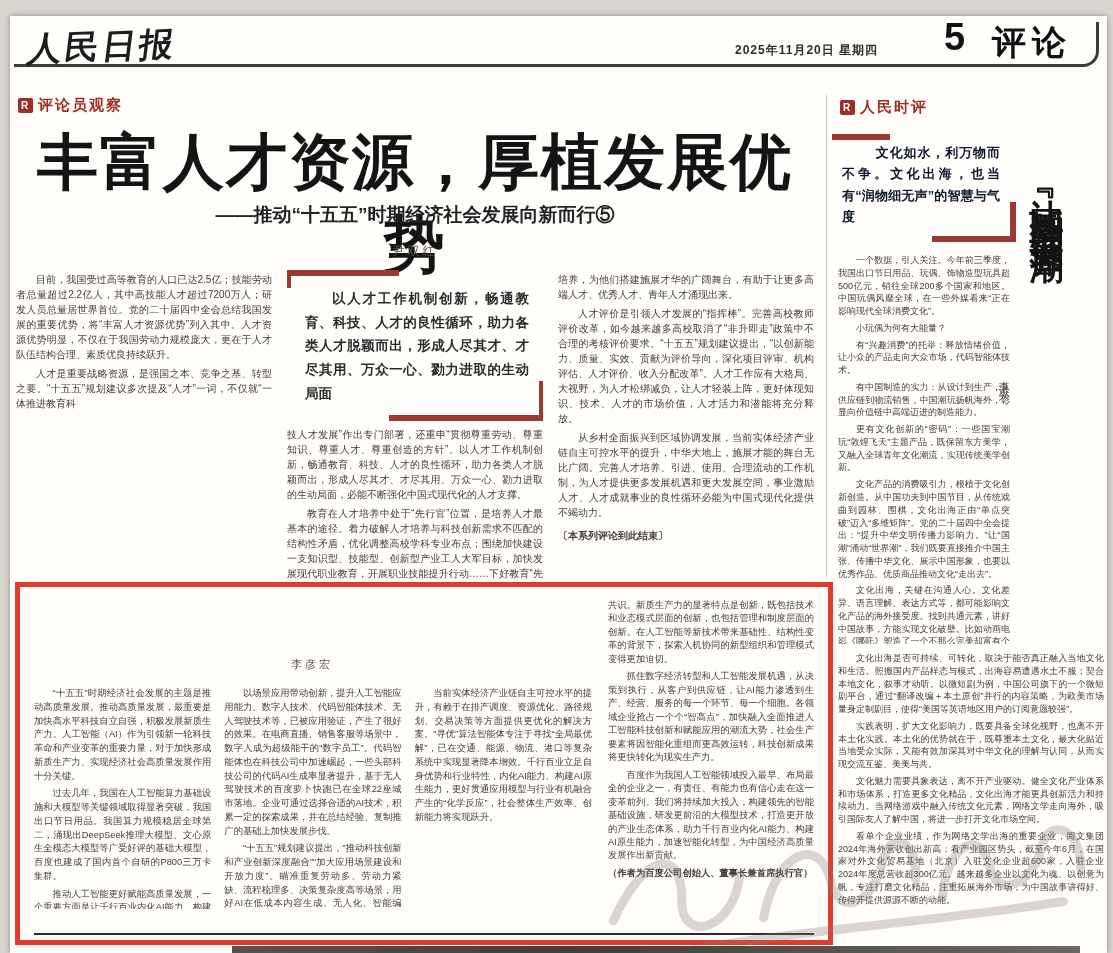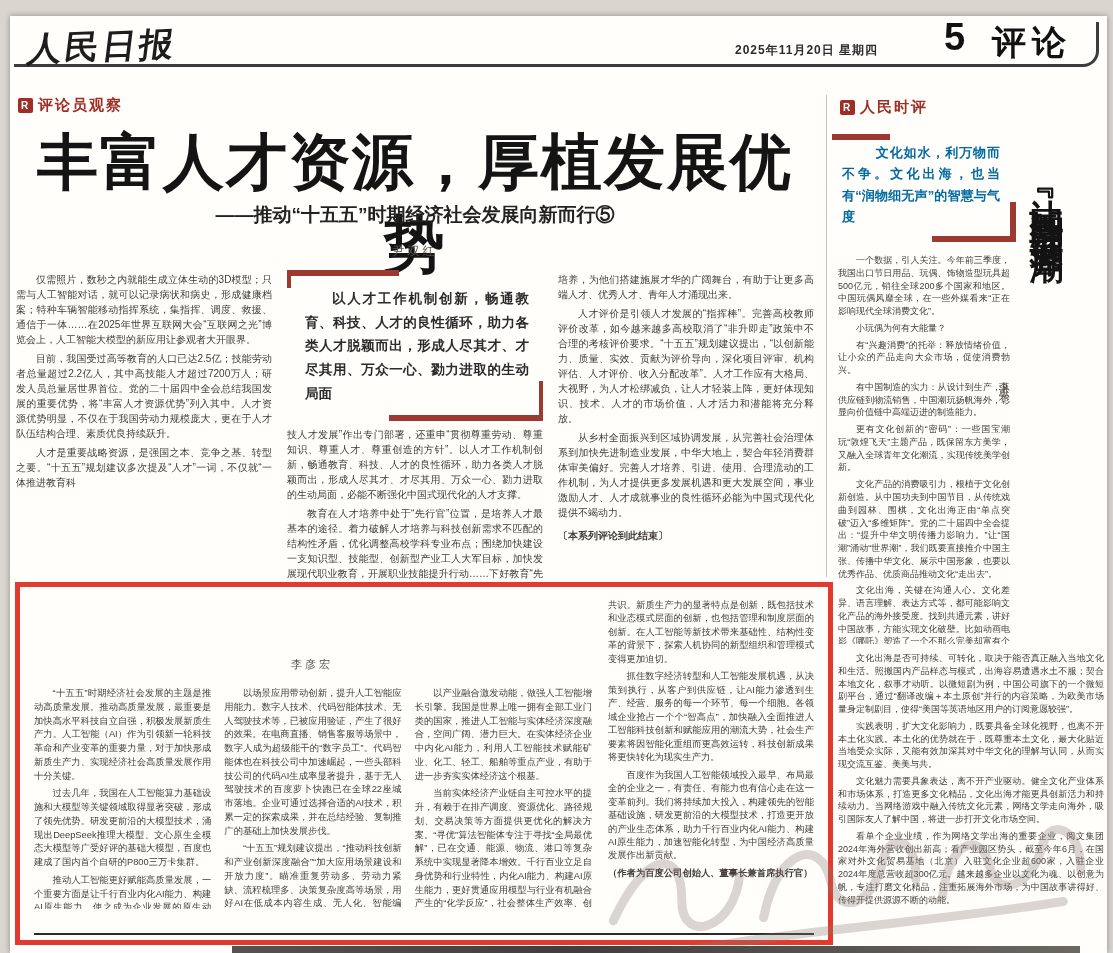--- a/index.html
+++ b/index.html
@@ -35,21 +35,21 @@
   .b-headline{position:absolute;left:12px;top:16px;width:560px;text-align:center;font-size:30px;font-weight:900;color:#181818;letter-spacing:1px;}
   .b-author{position:absolute;left:12px;top:70px;width:560px;text-align:center;font-size:11px;color:#5a5149;letter-spacing:3px;}
   .b-cols{position:absolute;left:14px;top:96px;width:558px;height:226px;display:flex;gap:13px;}
   .b-col{flex:1;font-size:9.3px;line-height:1.48;overflow:hidden;}
   .b-col4{position:absolute;left:588px;top:8px;width:206px;height:328px;font-size:9.3px;line-height:1.45;overflow:hidden;}
   .b-sep{position:absolute;left:14px;right:14px;bottom:5px;border-top:2px solid #2b2b2b;}
   .byline{text-indent:0 !important;font-weight:bold;}
   
   .vdiv{position:absolute;left:826px;top:95px;width:1px;height:482px;background:#c9c4bd;}
   .c-quote{position:absolute;left:840px;top:134px;width:158px;padding:8px 2px 10px 2px;}
-  .c-quote .qtxt{font-size:13px;line-height:1.65;font-weight:bold;color:#0369a1;text-align:justify;text-indent:2.6em;}
+  .c-quote .qtxt{font-size:13px;line-height:1.65;font-weight:bold;color:#0f172a;text-align:justify;text-indent:2.6em;}
   .cq-tl{position:absolute;left:-8px;top:0;width:58px;height:8px;border-top:6px solid #9c3a31;}
   .cq-br{position:absolute;right:-14px;bottom:-4px;width:78px;height:34px;border-bottom:6px solid #9c3a31;border-right:6px solid #9c3a31;}
   .c-narrow{position:absolute;left:838px;top:250px;width:172px;height:394px;font-size:9px;line-height:1.42;overflow:hidden;}
   .c-wide{position:absolute;left:838px;top:648px;width:266px;height:298px;font-size:9px;line-height:1.42;overflow:hidden;}
   .v-headline{position:absolute;left:1024px;top:172px;height:440px;writing-mode:vertical-rl;font-size:34px;font-weight:900;color:#141414;letter-spacing:5px;}
   .v-author{position:absolute;left:996px;top:372px;writing-mode:vertical-rl;font-size:11px;color:#5a5149;letter-spacing:4px;}
   
   .bottom-strip{position:absolute;left:232px;top:946px;width:848px;height:7px;background:linear-gradient(90deg,#55534e,#3f3e3a 40%,#6b6862);}
   .watermark{position:absolute;left:590px;top:790px;width:520px;height:165px;opacity:.30;transform:rotate(-5deg);pointer-events:none;}
 </style>
@@ -68,56 +68,54 @@
   <div class="col-label" style="left:18px;top:96px;">
     <span class="ic">R</span>
     <span>评论员观察</span>
   </div>
   <div class="m-headline">丰富人才资源，厚植发展优势</div>
   <div class="m-sub">——推动“十五五”时期经济社会发展向新而行⑤</div>
   <div class="m-author">尹双红</div>
 
   <div class="m-cols bodytxt">
     <div class="m-col">
-      <p>仅需照片，数秒之内就能生成立体生动的3D模型；只需与人工智能对话，就可以记录病状和病史，形成健康档案；特种车辆智能移动指挥系统，集指挥、调度、救援、通信于一体……在2025年世界互联网大会“互联网之光”博览会上，人工智能大模型的新应用让参观者大开眼界。</p>
       <p>目前，我国受过高等教育的人口已达2.5亿；技能劳动者总量超过2.2亿人，其中高技能人才超过7200万人；研发人员总量居世界首位。党的二十届四中全会总结我国发展的重要优势，将“丰富人才资源优势”列入其中。人才资源优势明显，不仅在于我国劳动力规模庞大，更在于人才队伍结构合理、素质优良持续跃升。</p>
       <p>人才是重要战略资源，是强国之本、竞争之基、转型之要。“十五五”规划建议多次提及“人才”一词，不仅就“一体推进教育科</p>
     </div>
     <div class="m-col">
       <div class="qbox">
         <div class="qb-tl"></div>
         <div class="qb-br"></div>
         <div class="qtxt">以人才工作机制创新，畅通教育、科技、人才的良性循环，助力各类人才脱颖而出，形成人尽其才、才尽其用、万众一心、勠力进取的生动局面</div>
       </div>
       <p class="cont">技人才发展”作出专门部署，还重申“贯彻尊重劳动、尊重知识、尊重人才、尊重创造的方针”。以人才工作机制创新，畅通教育、科技、人才的良性循环，助力各类人才脱颖而出，形成人尽其才、才尽其用、万众一心、勠力进取的生动局面，必能不断强化中国式现代化的人才支撑。</p>
       <p>教育在人才培养中处于“先行官”位置，是培养人才最基本的途径。着力破解人才培养与科技创新需求不匹配的结构性矛盾，优化调整高校学科专业布点；围绕加快建设一支知识型、技能型、创新型产业工人大军目标，加快发展现代职业教育，开展职业技能提升行动……下好教育“先手棋”，方能为发展新质生产力、推动高质量</p>
 
     </div>
     <div class="m-col">
       <p class="cont">培养，为他们搭建施展才华的广阔舞台，有助于让更多高端人才、优秀人才、青年人才涌现出来。</p>
       <p>人才评价是引领人才发展的“指挥棒”。完善高校教师评价改革，如今越来越多高校取消了“非升即走”政策中不合理的考核评价要求。“十五五”规划建议提出，“以创新能力、质量、实效、贡献为评价导向，深化项目评审、机构评估、人才评价、收入分配改革”。人才工作应有大格局、大视野，为人才松绑减负，让人才轻装上阵，更好体现知识、技术、人才的市场价值，人才活力和潜能将充分释放。</p>
-      <p>从乡村全面振兴到区域协调发展，从完善社会治理体系到加快先进制造业发展，中华大地上，契合年轻消费群体审美偏好。完善人才培养、引进、使用、合理流动的工作机制，为人才提供更多发展机遇和更大发展空间，事业激励人才、人才成就事业的良性循环必能为中国式现代化提供不竭动力。</p>
+      <p>从乡村全面振兴到区域协调发展，当前实体经济产业链自主可控水平的提升，中华大地上，施展才能的舞台无比广阔。完善人才培养、引进、使用、合理流动的工作机制，为人才提供更多发展机遇和更大发展空间，事业激励人才、人才成就事业的良性循环必能为中国式现代化提供不竭动力。</p>
       <p class="endnote">〔本系列评论到此结束〕</p>
     </div>
   </div>
 
   <div class="redbox">
     <div class="b-author">李彦宏</div>
     <div class="b-cols bodytxt">
       <div class="b-col">
         <p>“十五五”时期经济社会发展的主题是推动高质量发展。推动高质量发展，最重要是加快高水平科技自立自强，积极发展新质生产力。人工智能（AI）作为引领新一轮科技革命和产业变革的重要力量，对于加快形成新质生产力、实现经济社会高质量发展作用十分关键。</p>
-        <p>过去几年，我国在人工智能算力基础设施和大模型等关键领域取得显著突破，形成了领先优势。研发更前沿的大模型技术，涌现出DeepSeek推理大模型、文心原生全模态大模型等广受好评的基础大模型，百度也建成了国内首个自研的P800三万卡集群。</p>
+        <p>过去几年，我国在人工智能算力基础设施和大模型等关键领域取得显著突破，我国出口节日用品。我国算力规模稳居全球第二，涌现出DeepSeek推理大模型、文心原生全模态大模型等广受好评的基础大模型，百度也建成了国内首个自研的P800三万卡集群。</p>
         <p>推动人工智能更好赋能高质量发展，一个重要方面是让千行百业内化AI能力、构建AI原生能力，使之成为企业发展的原生动力。这既有助于智能产业发展壮大，也有助于传统产业加快转型升级。</p>
       </div>
       <div class="b-col">
         <p>以场景应用带动创新，提升人工智能应用能力。数字人技术、代码智能体技术、无人驾驶技术等，已被应用验证，产生了很好的效果。在电商直播、销售客服等场景中，数字人成为超级能干的“数字员工”。代码智能体也在科技公司中加速崛起，一些头部科技公司的代码AI生成率显著提升，基于无人驾驶技术的百度萝卜快跑已在全球22座城市落地。企业可通过选择合适的AI技术，积累一定的探索成果，并在总结经验、复制推广的基础上加快发展步伐。</p>
         <p>“十五五”规划建议提出，“推动科技创新和产业创新深度融合”“加大应用场景建设和开放力度”。瞄准重复劳动多、劳动力紧缺、流程梳理多、决策复杂度高等场景，用好AI在低成本内容生成、无人化、智能编码、智能算法优化等方面的优势，能帮助企业降成本、提利润、优决策、发现新增长点。</p>
       </div>
       <div class="b-col">
-        <p>以产业融合激发动能，做强人工智能增长引擎。我国是世界上唯一拥有全部工业门类的国家，推进人工智能与实体经济深度融合，空间广阔、潜力巨大。在实体经济企业中内化AI能力，利用人工智能技术赋能矿业、化工、轻工、船舶等重点产业，有助于进一步夯实实体经济这个根基。</p>
         <p>当前实体经济产业链自主可控水平的提升，有赖于在排产调度、资源优化、路径规划、交易决策等方面提供更优化的解决方案。“寻优”算法智能体专注于寻找“全局最优解”，已在交通、能源、物流、港口等复杂系统中实现显著降本增效。千行百业立足自身优势和行业特性，内化AI能力、构建AI原生能力，更好贯通应用模型与行业有机融合产生的“化学反应”，社会整体生产效率、创新能力将实现跃升。</p>
 
       </div>
     </div>
     <div class="b-col4 bodytxt">
       <p class="cont">共识。新质生产力的显著特点是创新，既包括技术和业态模式层面的创新，也包括管理和制度层面的创新。在人工智能等新技术带来基础性、结构性变革的背景下，探索人机协同的新型组织和管理模式变得更加迫切。</p>
       <p>抓住数字经济转型和人工智能发展机遇，从决策到执行，从客户到供应链，让AI能力渗透到生产、经营、服务的每一个环节、每一个细胞。各领域企业抢占一个个“智高点”，加快融入全面推进人工智能科技创新和赋能应用的潮流大势，社会生产要素将因智能化重组而更高效运转，科技创新成果将更快转化为现实生产力。</p>
       <p>百度作为我国人工智能领域投入最早、布局最全的企业之一，有责任、有能力也有信心走在这一变革前列。我们将持续加大投入，构建领先的智能基础设施，研发更前沿的大模型技术，打造更开放的产业生态体系，助力千行百业内化AI能力、构建AI原生能力，加速智能化转型，为中国经济高质量发展作出新贡献。</p>
       <p class="byline">（作者为百度公司创始人、董事长兼首席执行官）</p>
     </div>
@@ -130,21 +128,21 @@
     <span>人民时评</span>
   </div>
   <div class="c-quote">
     <div class="cq-tl"></div>
     <div class="cq-br"></div>
     <div class="qtxt">文化如水，利万物而不争。文化出海，也当有“润物细无声”的智慧与气度</div>
   </div>
   <div class="c-narrow bodytxt">
     <p>一个数据，引人关注。今年前三季度，我国出口节日用品、玩偶、饰物造型玩具超500亿元，销往全球200多个国家和地区。中国玩偶风靡全球，在一些外媒看来“正在影响现代全球消费文化”。</p>
     <p>小玩偶为何有大能量？</p>
-    <p>有“兴趣消费”的托举：释放情绪价值，让小众的产品走向大众市场，促使消费勃兴。</p>
+    <p>有“兴趣消费”的托举：释放情绪价值，让小众的产品走向大众市场，代码智能体技术。</p>
     <p>有中国制造的实力：从设计到生产，从供应链到物流销售，中国潮玩扬帆海外，彰显向价值链中高端迈进的制造能力。</p>
     <p>更有文化创新的“密码”：一些国宝潮玩“敦煌飞天”主题产品，既保留东方美学，又融入全球青年文化潮流，实现传统美学创新。</p>
     <p>文化产品的消费吸引力，根植于文化创新创造。从中国功夫到中国节目，从传统戏曲到园林、围棋，文化出海正由“单点突破”迈入“多维矩阵”。党的二十届四中全会提出：“提升中华文明传播力影响力。”让“国潮”涌动“世界潮”，我们既要直接推介中国主张、传播中华文化、展示中国形象，也要以优秀作品、优质商品推动文化“走出去”。</p>
     <p>文化出海，关键在沟通人心。文化差异、语言理解、表达方式等，都可能影响文化产品的海外接受度。找到共通元素，讲好中国故事，方能实现文化破壁。比如动画电影《哪吒》塑造了一个不那么完美却富有个性的人物形象，契合年轻消费群体审美偏好，进而承载了情绪疗愈的功能。</p>
   </div>
   <div class="v-author">李洪兴</div>
   <div class="v-headline">让『国潮』涌动『世界潮』</div>
   <div class="c-wide bodytxt">
     <p>文化出海是否可持续、可转化，取决于能否真正融入当地文化和生活。照搬国内产品样态与模式，出海容易遭遇水土不服；契合本地文化，叙事才动听。以微短剧为例，中国公司旗下的一个微短剧平台，通过“翻译改编＋本土原创”并行的内容策略，为欧美市场量身定制剧目，使得“美国等英语地区用户的订阅意愿较强”。</p>
     <p>实践表明，扩大文化影响力，既要具备全球化视野，也离不开本土化实践。本土化的优势就在于，既尊重本土文化，最大化贴近当地受众实际，又能有效加深其对中华文化的理解与认同，从而实现交流互鉴、美美与共。</p>

